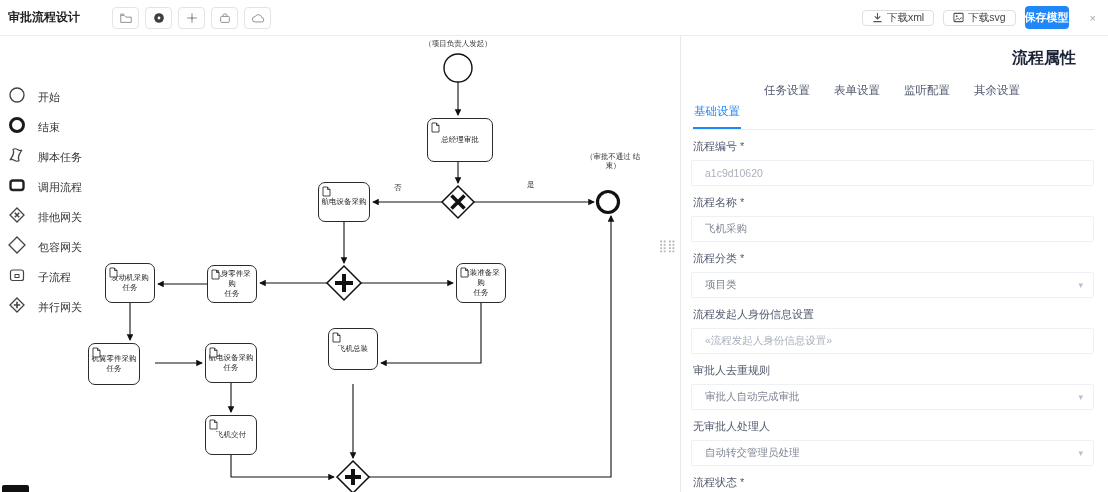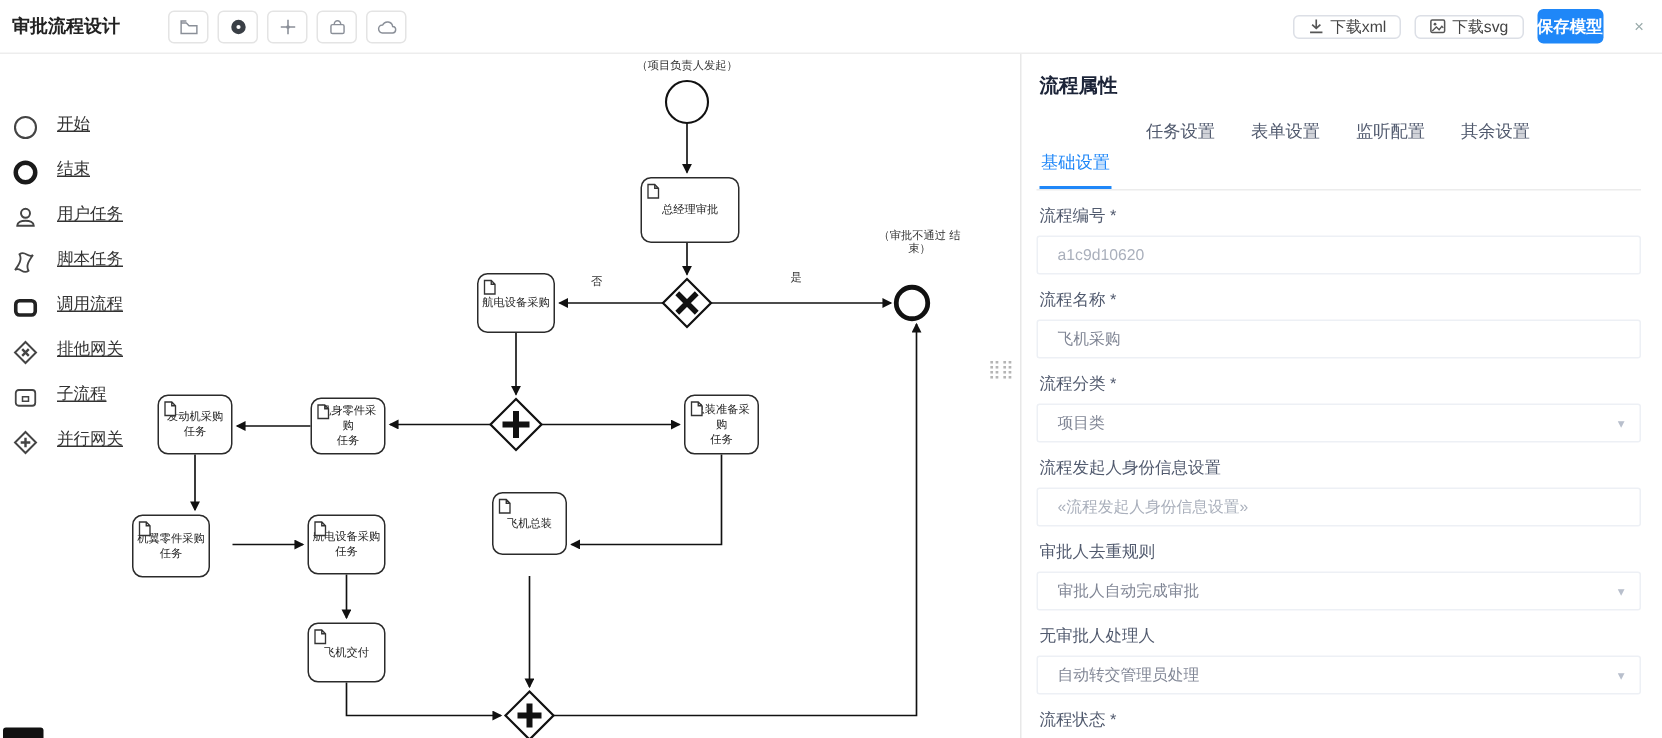--- a/index.html
+++ b/index.html
@@ -23,38 +23,38 @@
                padding:0 9px; cursor:pointer; font-family:inherit; }
   .primary-btn { height:23px; background:#1f87f8; color:#fff; border:none; border-radius:4px;
                  font-size:11px; font-weight:bold; padding:0 0; cursor:pointer; font-family:inherit; }
   .close-x { color:#9aa; font-size:11px; margin-left:12px; cursor:pointer; }
   
   .main { display:flex; height:456px; }
   .canvas { position:relative; width:680px; flex:none; background:#fff; overflow:hidden; }
   .panel { width:428px; border-left:1px solid #e8e8e8; padding:8px 14px 0 10px; overflow:hidden; background:#fff; }
   
   .palette { position:absolute; left:6px; top:39px; z-index:3; }
-  .p-item { display:flex; align-items:flex-start; height:30px; gap:10px; cursor:pointer;text-decoration:underline; }
+  .p-item { display:flex; align-items:flex-end; height:30px; gap:10px; cursor:pointer; }
   .p-ico { width:22px; display:flex; justify-content:center; }
   .p-label { font-size:11px; color:#333; }
   
   .diagram-svg { position:absolute; left:0; top:0; z-index:1; }
   .task { position:absolute; border:1.6px solid #2b2b2b; border-radius:7px; background:#fff;
           display:flex; align-items:center; justify-content:center; z-index:2; cursor:pointer; }
   .task .doc { position:absolute; left:3px; top:3px; }
   .task-label { font-size:7.5px; color:#222; text-align:center; white-space:pre-line;
                 line-height:1.3; padding:0 2px; }
   .cv-label { position:absolute; font-size:7.5px; color:#333; text-align:center;
               line-height:1.25; z-index:2; }
   .watermark { position:absolute; left:2px; bottom:-2px; width:27px; height:9px;
                background:#111; border-radius:2px; z-index:4; }
   .resize-handle { position:absolute; right:4px; top:205px; color:#b5b5b5; font-size:12px;
                    z-index:4; cursor:col-resize; line-height:10px; }
   
-  .panel-title { font-size:13px; font-weight:bold; color:#1c2438; margin:4px 2px 10px; }
+  .panel-title { font-size:16px; font-weight:bold; color:#1c2438; margin:4px 18px 10px;text-align:right; }
   .tabs { display:flex; gap:22px; border-bottom:1px solid #ececec; padding:0 2px; }
   .tab { font-size:11.5px; color:#515a6e; padding:4px 1px 8px; cursor:pointer; border-bottom:2px solid transparent; }
   .tab.active { color:#1f87f8; border-bottom-color:#1f87f8;margin-top:21px; }
   .f-label { font-size:11px; color:#515a6e; margin:9px 2px 6px; }
   .input-box { height:26px; border:1px solid #edf0f5; border-radius:2px; display:flex;
                align-items:center; justify-content:space-between; padding:0 10px 0 13px;
                font-size:10.5px; color:#808695; background:#fff; cursor:text; }
   .input-box.select { cursor:pointer; }
   .input-box .val { white-space:nowrap; overflow:hidden; }
   .val.muted { color:#aab0bc; }
@@ -145,29 +145,20 @@
           <span class="p-ico">
               <svg width="20" height="20" viewBox="0 0 20 20">
             <circle cx="10" cy="10" r="6.5" fill="none" stroke="#1a1a1a" stroke-width="3"></circle>
               </svg>
             </span>
           <span class="p-label">结束</span>
         </div>
         <div class="p-item">
           <span class="p-ico">
               <svg width="20" height="20" viewBox="0 0 20 20">
-            <circle cx="10" cy="7.2" r="3" fill="none" stroke="#444" stroke-width="1.3"></circle>
-            <path d="M4.5,15.5 c0,-4.5 11,-4.5 11,0 z" fill="none" stroke="#444" stroke-width="1.3"></path>
-              </svg>
-            </span>
-          <span class="p-label">用户任务</span>
-        </div>
-        <div class="p-item">
-          <span class="p-ico">
-              <svg width="20" height="20" viewBox="0 0 20 20">
             <path d="M6,4.5 c4,-3 5.5,3 9,0.5 c-2.5,3.5 -5,7 -3,10.5 c-4,3 -5.5,-3 -9,-0.5 c2.5,-3.5 5,-7 3,-10.5 z" fill="none" stroke="#444" stroke-width="1.2"></path>
               </svg>
             </span>
           <span class="p-label">脚本任务</span>
         </div>
         <div class="p-item">
           <span class="p-ico">
               <svg width="20" height="20" viewBox="0 0 20 20">
             <rect x="3.5" y="5.5" width="13" height="9.5" rx="2.5" fill="none" stroke="#222" stroke-width="2.4"></rect>
               </svg>
@@ -175,20 +166,28 @@
           <span class="p-label">调用流程</span>
         </div>
         <div class="p-item">
           <span class="p-ico">
               <svg width="20" height="20" viewBox="0 0 20 20">
             <path d="M10,3 L17,10 L10,17 L3,10 Z" fill="none" stroke="#444" stroke-width="1.3"></path>
             <path d="M7.8,7.8 L12.2,12.2 M12.2,7.8 L7.8,12.2" stroke="#444" stroke-width="1.6"></path>
               </svg>
             </span>
           <span class="p-label">排他网关</span>
+        </div>
+        <div class="p-item">
+          <span class="p-ico">
+              <svg width="20" height="20" viewBox="0 0 20 20">
+            <path d="M10,2 L18,10 L10,18 L2,10 Z" fill="none" stroke="#444" stroke-width="1.3"></path>
+              </svg>
+            </span>
+          <span class="p-label">包容网关</span>
         </div>
         <div class="p-item">
           <span class="p-ico">
               <svg width="20" height="20" viewBox="0 0 20 20">
             <rect x="3.5" y="5" width="13" height="10.5" rx="2" fill="none" stroke="#444" stroke-width="1.2"></rect>
             <rect x="8" y="9.5" width="4" height="3" fill="none" stroke="#444" stroke-width="1"></rect>
               </svg>
             </span>
           <span class="p-label">子流程</span>
         </div>

